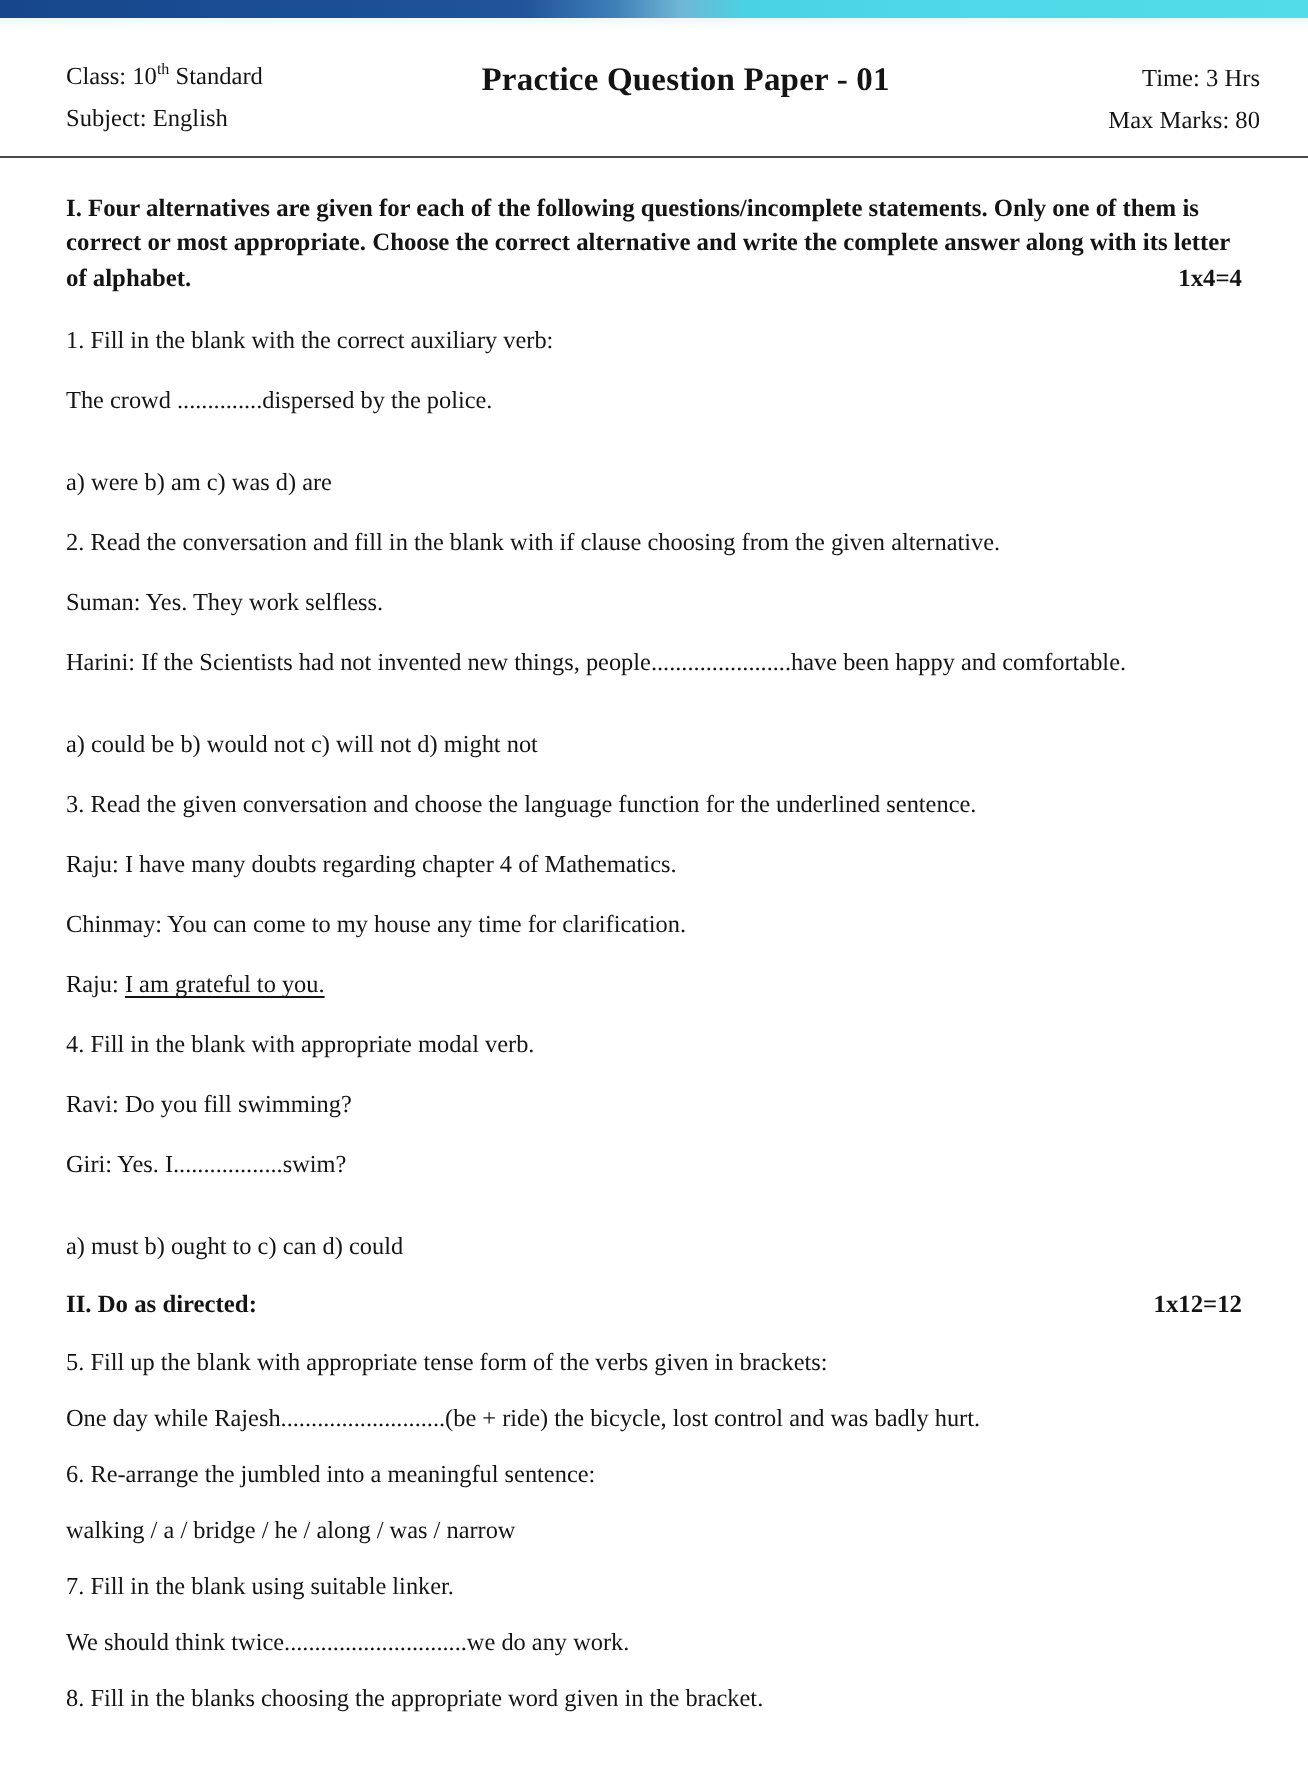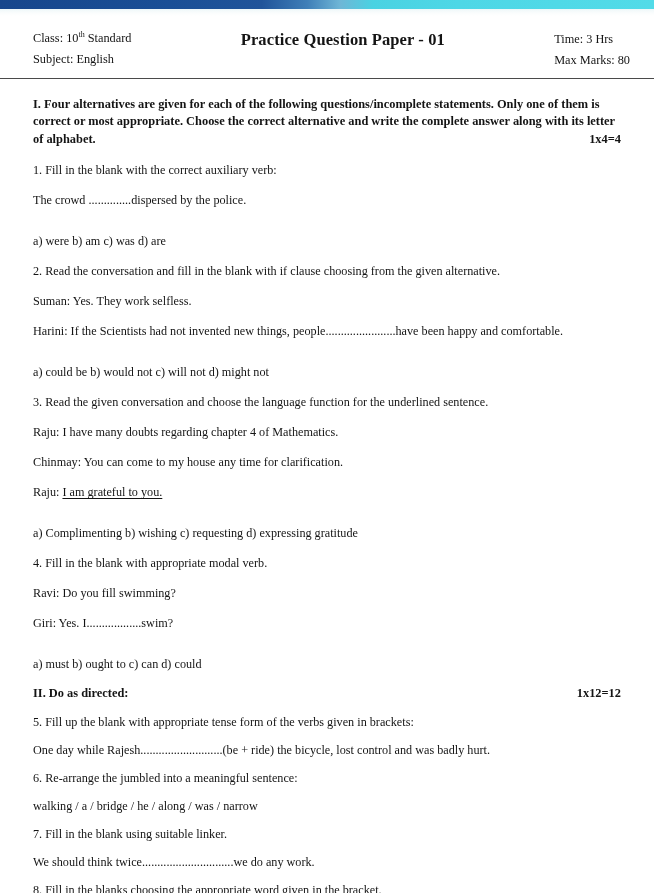--- a/index.html
+++ b/index.html
@@ -68,20 +68,21 @@
   .hdr-center {
     font-size: 16.5px;
     font-weight: bold;
     letter-spacing: 0.1px;
     padding-top: 2px;
     white-space: nowrap;
   }
   .hdr-right {
     font-size: 12.3px;
     line-height: 21px;
+    text-align: right;
     white-space: nowrap;
     padding-top: 1px;
   }
   .hdr-rule {
     width: 654px;
     height: 0;
     border-top: 1.6px solid #4a4a4a;
     margin-top: 7px;
   }
 
@@ -175,21 +176,20 @@
 
     <div class="q">2. Read the conversation and fill in the blank with if clause choosing from the given alternative.</div>
     <div class="q">Suman: Yes. They work selfless.</div>
     <div class="q">Harini: If the Scientists had not invented new things, people.......................have been happy and comfortable.</div>
     <div class="opts">a) could be     b) would not     c) will not     d) might not</div>
 
     <div class="q">3. Read the given conversation and choose the language function for the underlined sentence.</div>
     <div class="q">Raju: I have many doubts regarding chapter 4 of Mathematics.</div>
     <div class="q">Chinmay: You can come to my house any time for clarification.</div>
     <div class="q"><span>Raju: </span><u>I am grateful to you.</u></div>
-    <div class="opts">a) Complimenting     b) wishing     c) requesting     d) expressing gratitude</div>
 
     <div class="q">4. Fill in the blank with appropriate modal verb.</div>
     <div class="q">Ravi: Do you fill swimming?</div>
     <div class="q">Giri: Yes. I..................swim?</div>
     <div class="opts">a) must     b) ought to     c) can     d) could</div>
 
     <div class="section-head inline-head">
       <span>II. Do as directed:</span>
       <span class="marks">1x12=12</span>
     </div>

